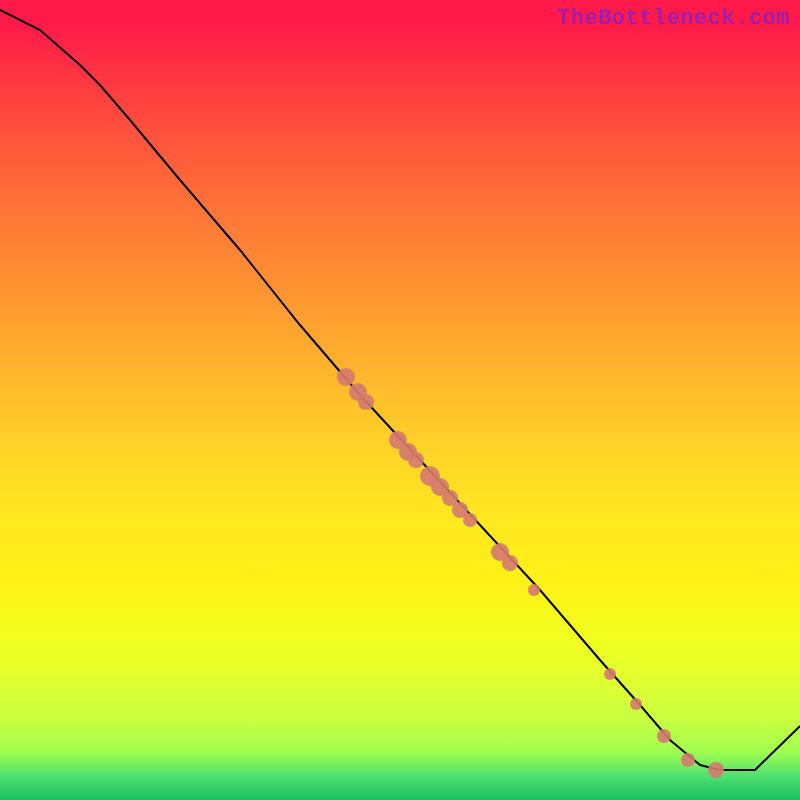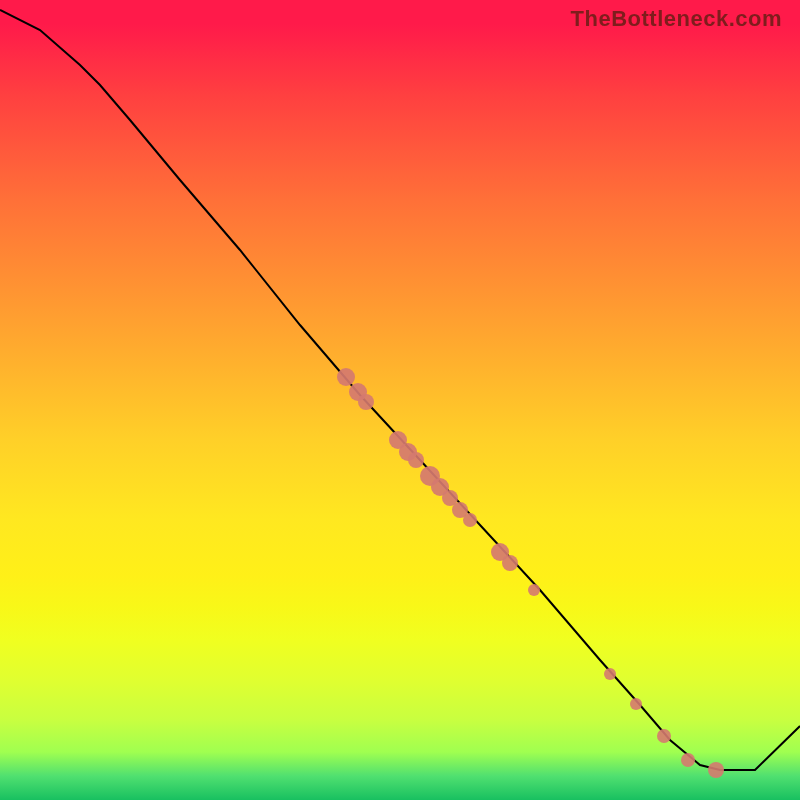--- a/index.html
+++ b/index.html
@@ -57,25 +57,25 @@
     fill: #d57a6f;
     opacity: 0.9;
   }
   .marker-big {
     fill: #d57a6f;
     opacity: 0.92;
   }
   .watermark {
     position: absolute;
     top: 6px;
-    right: 18px;
-    font-family: Liberation Sans, sans-serif;
+    right: 10px;
+    font-family: Liberation Mono, monospace;
     font-size: 22px;
     font-weight: bold;
-    color: #7f1d1d;
+    color: #a21caf;
     letter-spacing: 0.5px;
     user-select: none;
   }
 </style>
 </head>
 <body>
 
 <div class="chart-container">
   <div class="gradient-bg"></div>
 

